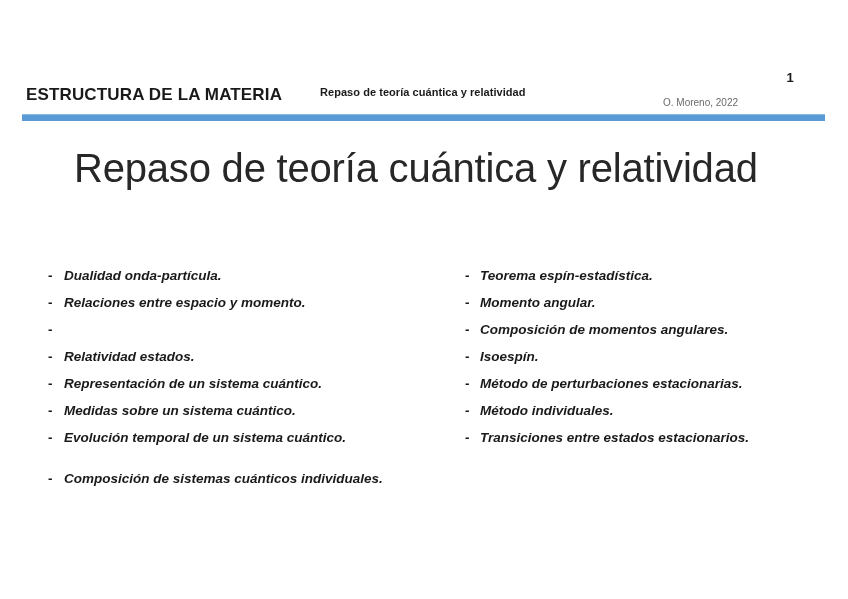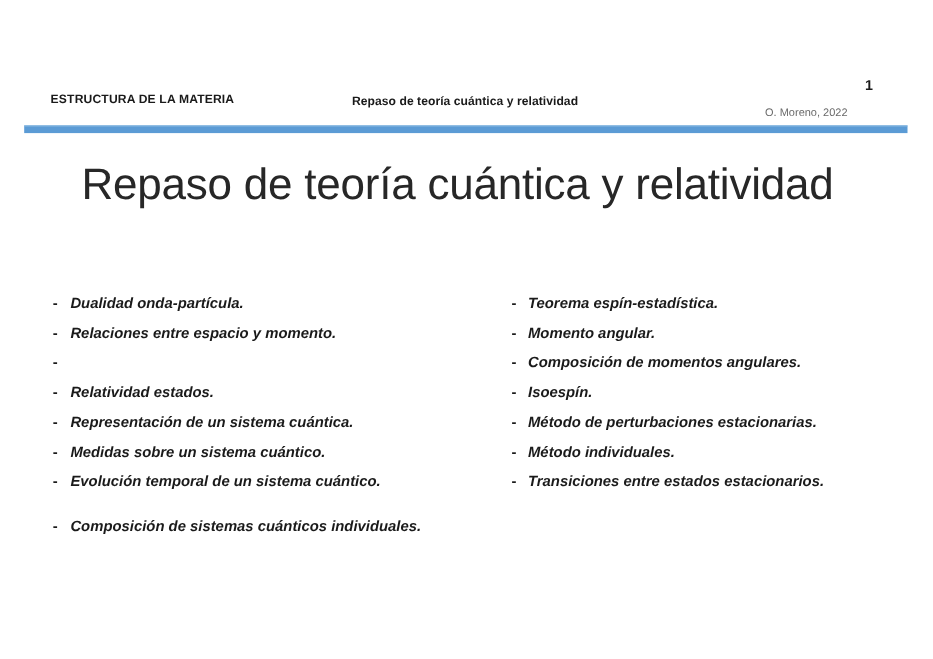--- a/index.html
+++ b/index.html
@@ -24,26 +24,25 @@
     position: absolute;
     left: 0;
     top: 0;
     width: 848px;
     height: 124px;
   }
   .hdr-course {
     position: absolute;
     left: 26px;
     top: 85px;
-    font-size: 11px;
+    font-size: 17px;
     font-weight: bold;
     letter-spacing: 0.15px;
     color: #1a1a1a;
     white-space: nowrap;
-    margin-left: 20px;
   }
   .hdr-subject {
     position: absolute;
     left: 320px;
     top: 86px;
     font-size: 11px;
     font-weight: bold;
     letter-spacing: 0.05px;
     color: #1a1a1a;
     white-space: nowrap;
@@ -53,24 +52,24 @@
     left: 760px;
     top: 70px;
     width: 60px;
     text-align: center;
     font-size: 13px;
     font-weight: bold;
     color: #1a1a1a;
   }
   .hdr-author {
     position: absolute;
-    left: 640px;
+    left: 663px;
     top: 97px;
     width: 186px;
-    text-align: center;
+    text-align: left;
     font-size: 10px;
     color: #6a6a6a;
     white-space: nowrap;
   }
   .hdr-rule {
     position: absolute;
     left: 22px;
     top: 114px;
     width: 803px;
     height: 6px;
@@ -155,21 +154,21 @@
       </div>
       <div class="bullet-item">
         <span class="bullet-dash">-</span>
       </div>
       <div class="bullet-item">
         <span class="bullet-dash">-</span>
         <span class="bullet-text">Relatividad estados.</span>
       </div>
       <div class="bullet-item">
         <span class="bullet-dash">-</span>
-        <span class="bullet-text">Representación de un sistema cuántica.</span>
+        <span class="bullet-text">Representación de un sistema cuántico.</span>
       </div>
       <div class="bullet-item">
         <span class="bullet-dash">-</span>
         <span class="bullet-text">Medidas sobre un sistema cuántico.</span>
       </div>
       <div class="bullet-item">
         <span class="bullet-dash">-</span>
         <span class="bullet-text">Evolución temporal de un sistema cuántico.</span>
       </div>
       <div class="bullet-item extra-gap">

